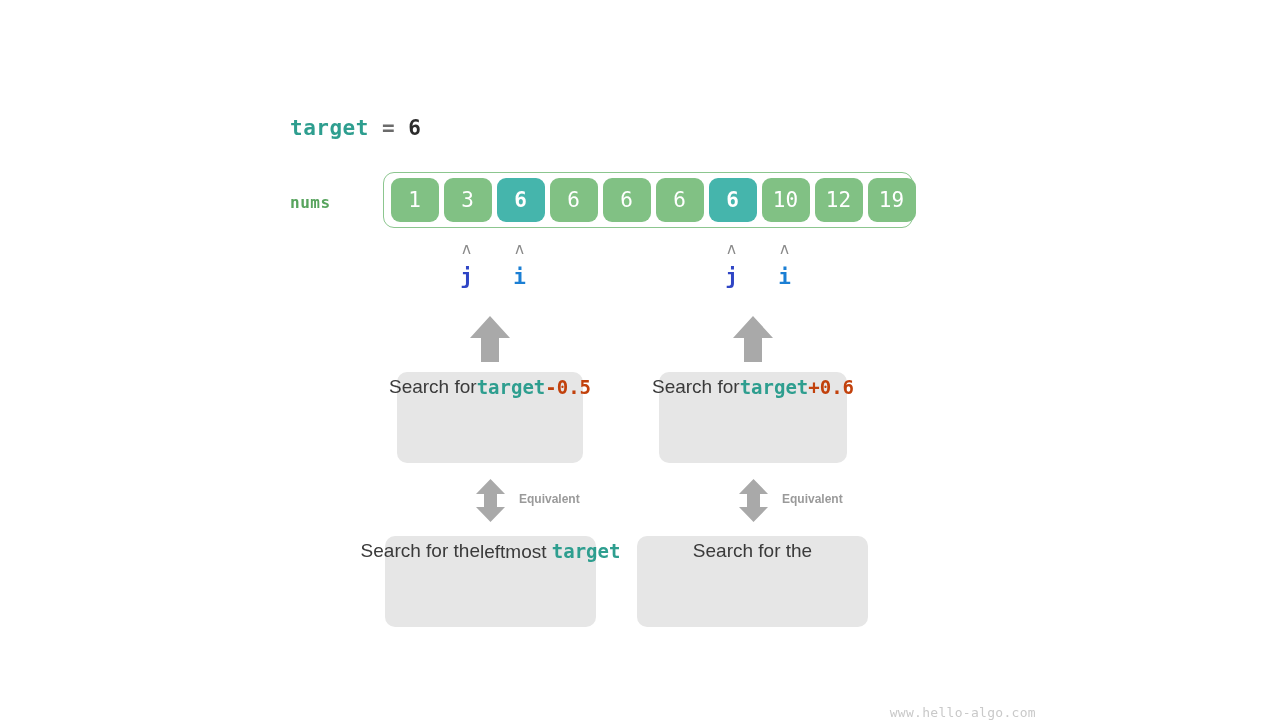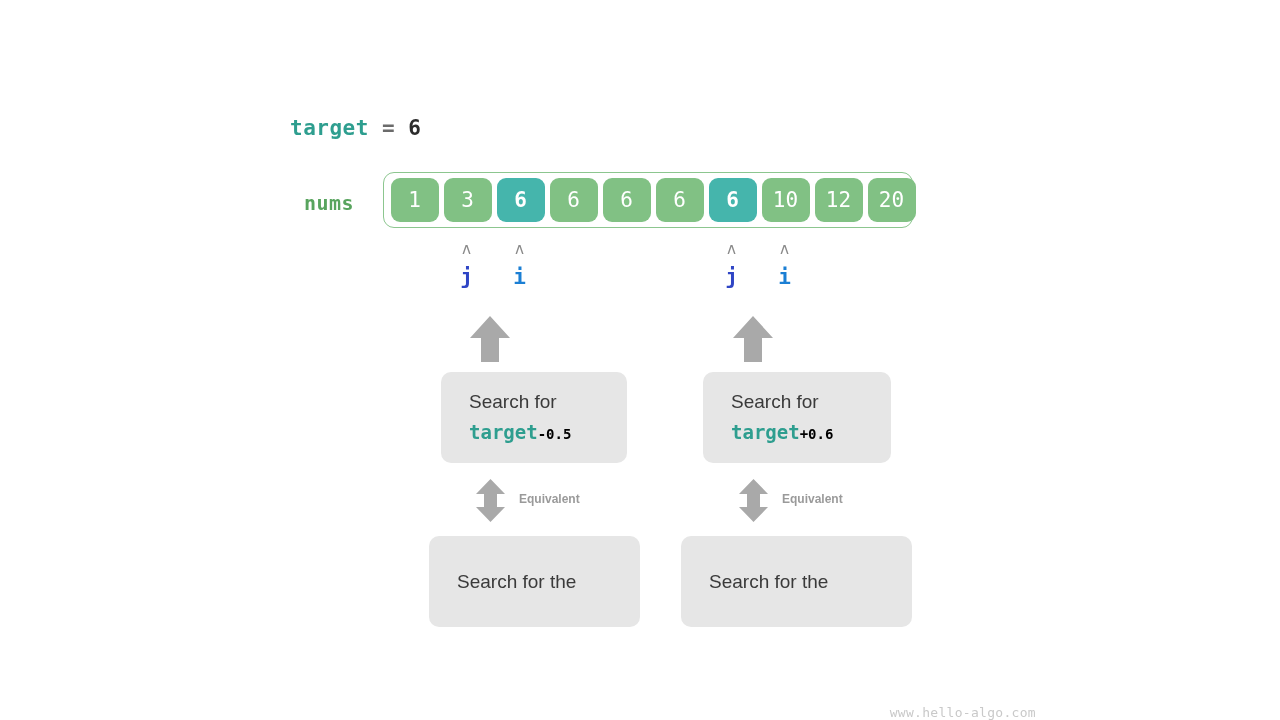--- a/index.html
+++ b/index.html
@@ -36,24 +36,24 @@
     white-space: nowrap;
     line-height: 30px;
   }
   .tok-var   { color: #2e9e8f; }
   .tok-op    { color: #6b6b6b; font-weight: bold; }
   .tok-num   { color: #2c2c2c; }
 
   
   .nums-label {
     position: absolute;
-    left: 304px;
+    left: 290px;
     top: 190px;
     font-family: "DejaVu Sans Mono", "Liberation Mono", monospace;
-    font-size: 20px;
+    font-size: 16px;
     font-weight: bold;
     color: #58a45e;
     line-height: 26px;
     letter-spacing: 0.5px;
   }
 
   
   .array-frame {
     position: absolute;
     left: 383px;
@@ -112,40 +112,38 @@
   .pname.j { color: #2f45c5; }
   .pname.i { color: #1b7fd4; }
 
   
   .gbox {
     position: absolute;
     background: #e6e6e6;
     border-radius: 10px;
     box-sizing: border-box;
     display: flex;
-    flex-direction: column;
     justify-content: center;
-    padding: 0 28px;
+    padding: 0 15px;
     color: #3a3a3a;
     font-size: 19px;
     line-height: 30px;
-    margin-left: 44px;
   }
   .gbox .ln { white-space: nowrap; }
   .mono-var {
     font-family: "DejaVu Sans Mono", "Liberation Mono", monospace;
     color: #2e9e8f;
     font-weight: bold;
     font-size: 19px;
   }
   .mono-delta {
     font-family: "DejaVu Sans Mono", "Liberation Mono", monospace;
-    color: #000000;
-    font-weight: bold;
-    font-size: 14px;
+    color: #c2410c;
+    font-weight: bold;
+    font-size: 19px;
   }
 
   
   .arrow-up {
     position: absolute;
   }
   .arrow-double {
     position: absolute;
   }
   .equiv-label {
@@ -184,21 +182,21 @@
   <div class="array-frame" id="array-frame">
       <div class="cell">1</div>
       <div class="cell">3</div>
       <div class="cell highlight">6</div>
       <div class="cell">6</div>
       <div class="cell">6</div>
       <div class="cell">6</div>
       <div class="cell highlight">6</div>
       <div class="cell">10</div>
       <div class="cell">12</div>
-      <div class="cell">20</div>
+      <div class="cell">19</div>
     </div>
 
   <div id="pointer-layer">
       <div class="pointer" style="left: 446.5px; top: 242px;">
         <span class="caret">ʌ</span>
         <span class="pname j">j</span>
       </div>
       <div class="pointer" style="left: 499.5px; top: 242px;">
         <span class="caret">ʌ</span>
         <span class="pname i">i</span>
@@ -248,20 +246,23 @@
 
   <div class="arrow-double" style="left:737px; top:478px;">
     <svg width="33" height="45" viewBox="0 0 33 45">
       <polygon points="16.5,1 31,16 23,16 23,29 31,29 16.5,44 2,29 10,29 10,16 2,16" fill="#a9a9a9"></polygon>
     </svg>
   </div>
   <div class="equiv-label" style="left:782px; top:488px;">Equivalent</div>
 
   <div class="gbox" style="left:385px; top:536px; width:211px; height:91px;">
     <div class="ln">Search for the</div>
+    <div class="ln">
+      <span>leftmost </span><span class="mono-var">target</span>
+    </div>
   </div>
 
   <div class="gbox" style="left:637px; top:536px; width:231px; height:91px;">
     <div class="ln">Search for the</div>
   </div>
 
   <div class="watermark">www.hello-algo.com</div>
 
 </div>
 

